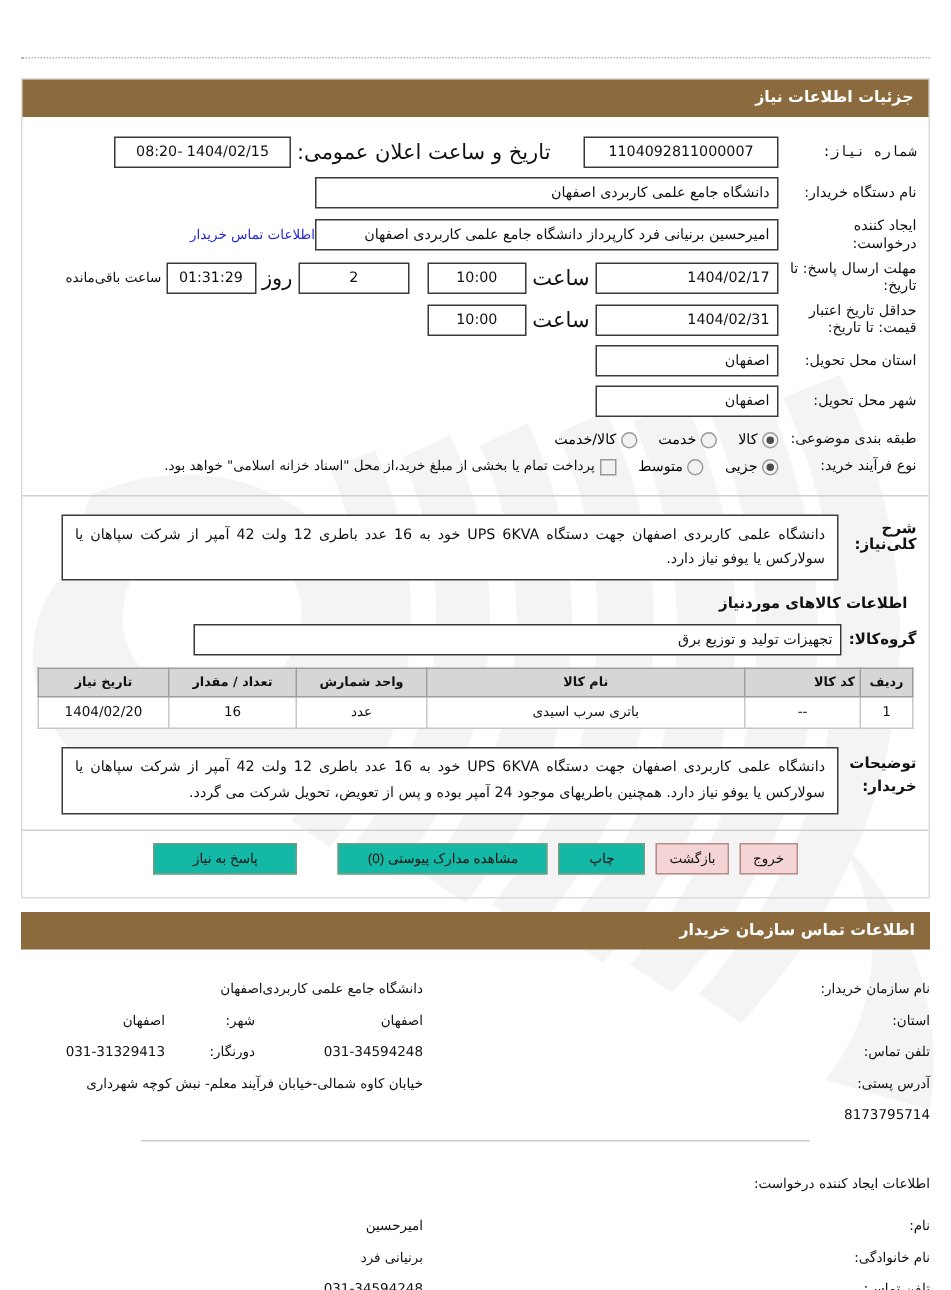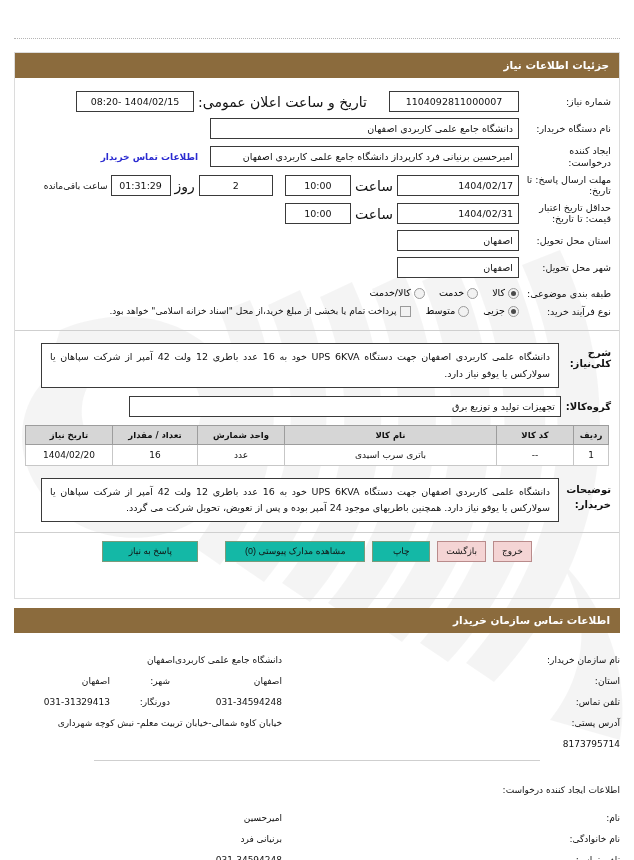--- a/index.html
+++ b/index.html
@@ -249,35 +249,35 @@
 
   <div class="content">
 
     <div class="panel" style="top:52px; height:545px;">
 
       <div class="bar">جزئیات اطلاعات نیاز</div>
 
       <div style="padding:10px 8px 6px 8px;">
 
         <div class="frow">
-          <div class="flabel" style="width:86px;">شماره نیاز:</div>
+          <div class="flabel" style="width:86px;font-family:Liberation Mono, monospace;">شماره نیاز:</div>
           <div class="fbox center" style="width:118px;">1104092811000007</div>
           <div class="inline-lbl" style="margin-right:18px;">تاریخ و ساعت اعلان عمومی:</div>
           <div class="fbox center" style="width:106px;">1404/02/15 -08:20</div>
         </div>
 
         <div class="frow">
           <div class="flabel" style="width:86px;">نام دستگاه خریدار:</div>
           <div class="fbox" style="width:297px;">دانشگاه جامع علمی کاربردی اصفهان</div>
         </div>
 
         <div class="frow">
           <div class="flabel" style="width:86px;">ایجاد کننده درخواست:</div>
           <div class="fbox" style="width:297px;">امیرحسین برنیانی فرد کارپرداز دانشگاه جامع علمی کاربردی اصفهان</div>
-          <a class="link" style="margin-right:12px;font-weight:bold;">اطلاعات تماس خریدار</a>
+          <a class="link" style="">اطلاعات تماس خریدار</a>
         </div>
 
         <div class="frow">
           <div class="flabel" style="width:86px; line-height:1.15;">مهلت ارسال پاسخ: تا تاریخ:</div>
           <div class="fbox" style="width:110px;">1404/02/17</div>
           <div class="inline-lbl">ساعت</div>
           <div class="fbox center" style="width:54px;">10:00</div>
           <div class="fbox center" style="width:62px; margin-right:12px;">2</div>
           <div class="inline-lbl">روز</div>
           <div class="fbox center" style="width:48px;">01:31:29</div>
@@ -319,32 +319,33 @@
       </div>
 
       <hr class="hrule" style="margin:4px 0 0 0;">
 
       <div style="display:flex; align-items:flex-start; padding:12px 8px 8px 8px;">
         <div class="bold-lbl" style="width:52px; padding-top:4px; text-align:right;">شرح کلی‌نیاز:</div>
         <div class="textbox" style="flex:1; min-height:30px;">دانشگاه علمی کاربردی اصفهان جهت دستگاه UPS 6KVA خود به 16 عدد باطری 12 ولت 42 آمپر از شرکت سپاهان یا سولارکس یا یوفو نیاز دارد.</div>
         <div style="width:18px;"></div>
       </div>
 
+      <div class="bold-lbl" style="padding:2px 14px 8px 0; text-align:right;">اطلاعات کالاهای موردنیاز</div>
 
       <div class="frow" style="padding:0 8px 8px 8px;">
         <div class="bold-lbl" style="width:50px; text-align:right;">گروه‌کالا:</div>
         <div class="fbox" style="width:420px;">تجهیزات تولید و توزیع برق</div>
       </div>
 
       <div style="padding:0 10px 8px 10px;">
         <table class="items">
           <thead>
             <tr>
               <th style="width:28px;">ردیف</th>
-              <th style="width:70px;">کد کالا</th>
+              <th style="width:70px;text-align:right;">کد کالا</th>
               <th>نام کالا</th>
               <th style="width:80px;">واحد شمارش</th>
               <th style="width:78px;">تعداد / مقدار</th>
               <th style="width:80px;">تاریخ نیاز</th>
             </tr>
           </thead>
           <tbody>
             <tr>
               <td>1</td>
               <td>--</td>
@@ -395,21 +396,21 @@
 
         <div class="crow">
           <div class="clabel" style="width:338px;">تلفن تماس:</div>
           <div class="cvalue ltr" style="width:112px; direction:ltr; text-align:right;">031-34594248</div>
           <div class="clabel" style="width:60px;">دورنگار:</div>
           <div class="cvalue" style="direction:ltr;">031-31329413</div>
         </div>
 
         <div class="crow">
           <div class="clabel" style="width:338px;">آدرس پستی:</div>
-          <div class="cvalue">خیابان کاوه شمالی-خیابان تربیت معلم- نبش کوچه شهرداری</div>
+          <div class="cvalue">خیابان کاوه شمالی-خیابان فرآیند معلم- نبش کوچه شهرداری</div>
         </div>
 
         <div class="crow">
           <div class="cvalue" style="direction:ltr; text-align:right;">8173795714</div>
         </div>
 
       </div>
 
       <hr class="hrule" style="margin:8px 80px 0 80px;">
 

